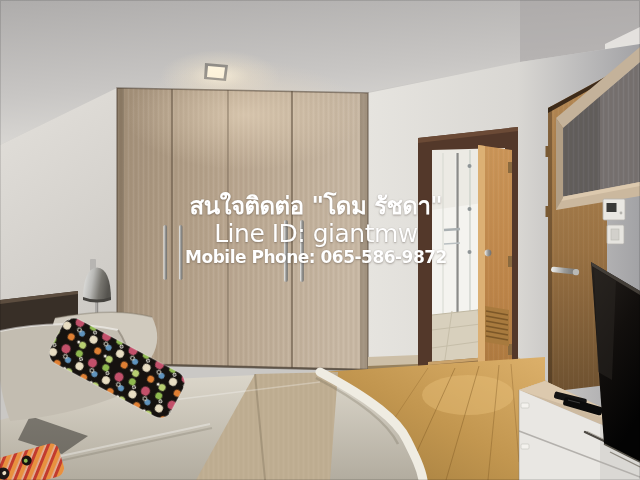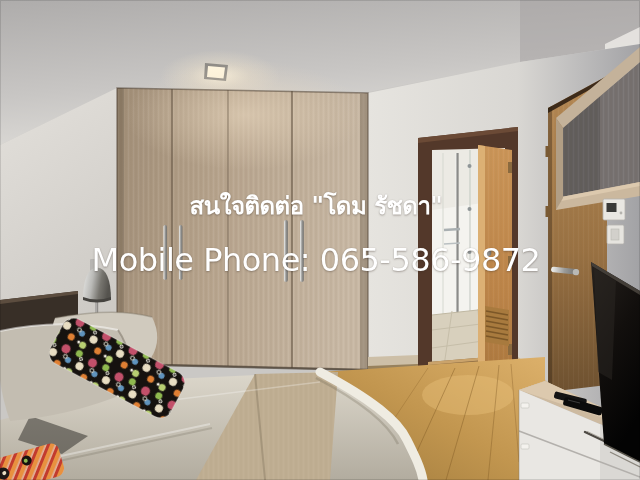--- a/index.html
+++ b/index.html
@@ -9,21 +9,21 @@
     background:#cac8c5;
   }
   .stage svg{position:absolute;top:0;left:0;display:block;}
   .overlay-line{
     position:absolute;left:0;width:632px;text-align:center;color:#ffffff;
     text-shadow:0 1px 2px rgba(60,50,40,.35), 0 0 1px rgba(80,70,60,.25);
     white-space:nowrap;letter-spacing:-0.5px;
   }
   .line-1{top:186px;font-size:24px;font-weight:700;}
   .line-2{top:219px;font-size:25px;font-weight:500;}
-  .line-3{top:241px;font-size:32px;font-weight:400;}
+  .line-3{top:247px;font-size:17px;font-weight:700;}
 </style>
 </head>
 <body>
 
 <div class="stage">
 <svg width="640" height="480" viewBox="0 0 640 480">
   <defs>
     <linearGradient id="ceilG" x1="0" y1="0" x2="0.35" y2="1">
       <stop offset="0" stop-color="#aeacab"></stop>
           <stop offset="0.6" stop-color="#c8c6c4"></stop>
@@ -315,14 +315,15 @@
       <circle cx="6" cy="-4" r="5" fill="#16120f"></circle>
       <circle cx="5" cy="-4" r="2" fill="#8fb94f"></circle>
       <circle cx="-19" cy="2" r="2" fill="#e8ddc2"></circle>
     </g>
   </g>
 
   <path d="M0,0 H640 V480 H0 Z" fill="none" stroke="rgba(0,0,0,0.12)" stroke-width="2"></path>
 </svg>
 
   <div class="overlay-line line-1">สนใจติดต่อ "โดม รัชดา"</div>
+  <div class="overlay-line line-2">Line ID: giantmw</div>
   <div class="overlay-line line-3">Mobile Phone: 065-586-9872</div>
 </div>
 
 </body></html>

